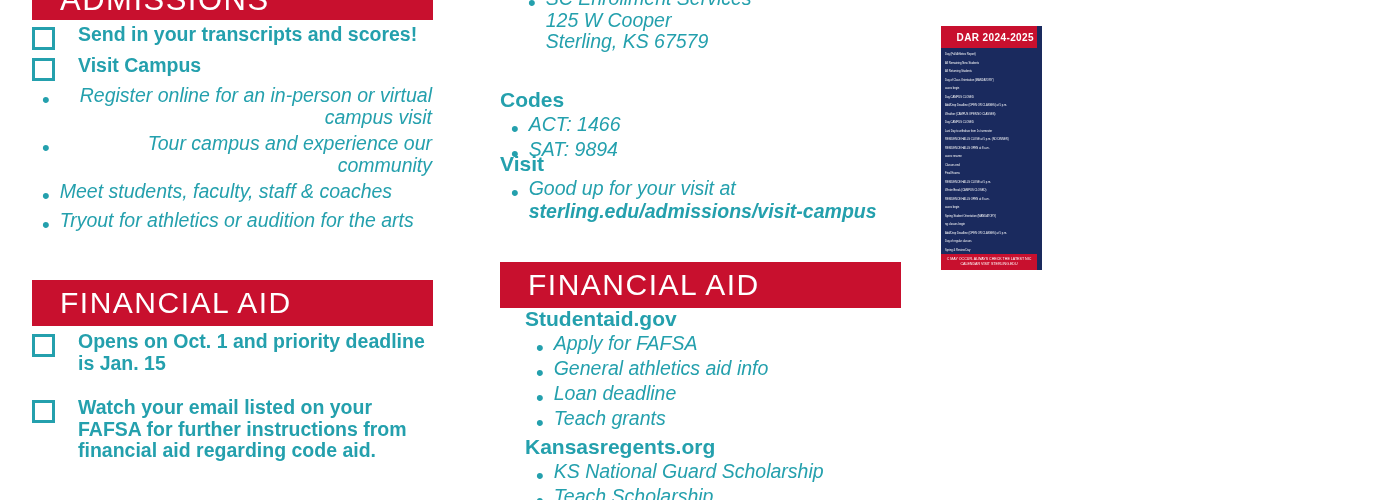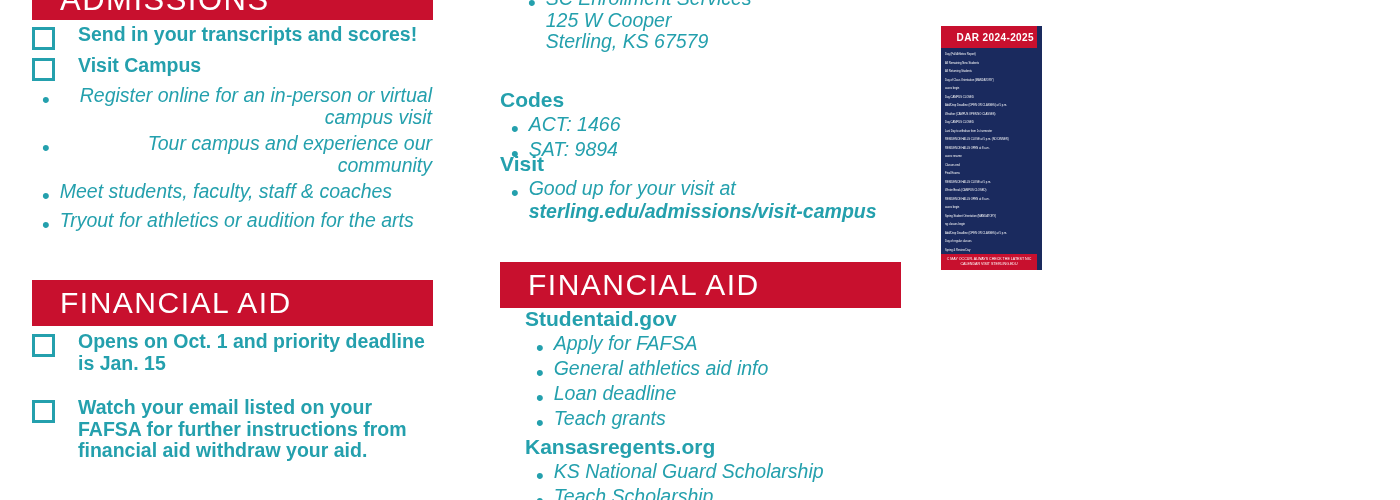--- a/index.html
+++ b/index.html
@@ -235,21 +235,21 @@
 
 <div id="fafsa-row" class="check-row">
   <div class="checkbox"></div>
   <div>
     <div class="check-text">Opens on Oct. 1 and priority deadline is Jan. 15</div>
   </div>
 </div>
 
 <div id="email-row" class="check-row">
   <div class="checkbox"></div>
-  <div class="check-text" style="max-width:360px;">Watch your email listed on your FAFSA for further instructions from financial aid withdraw your aid.</div>
+  <div class="check-text" style="max-width:360px;">Watch your email listed on your FAFSA for further instructions from financial aid regarding code aid.</div>
 </div>
 
 <div id="enrollment-block">
   <div class="bullet-row">
     <div class="bullet">•</div>
     <div>
       <div class="bullet-text">SC Enrollment Services</div>
       <div class="bullet-text">125 W Cooper</div>
       <div class="bullet-text">Sterling, KS 67579</div>
     </div>

